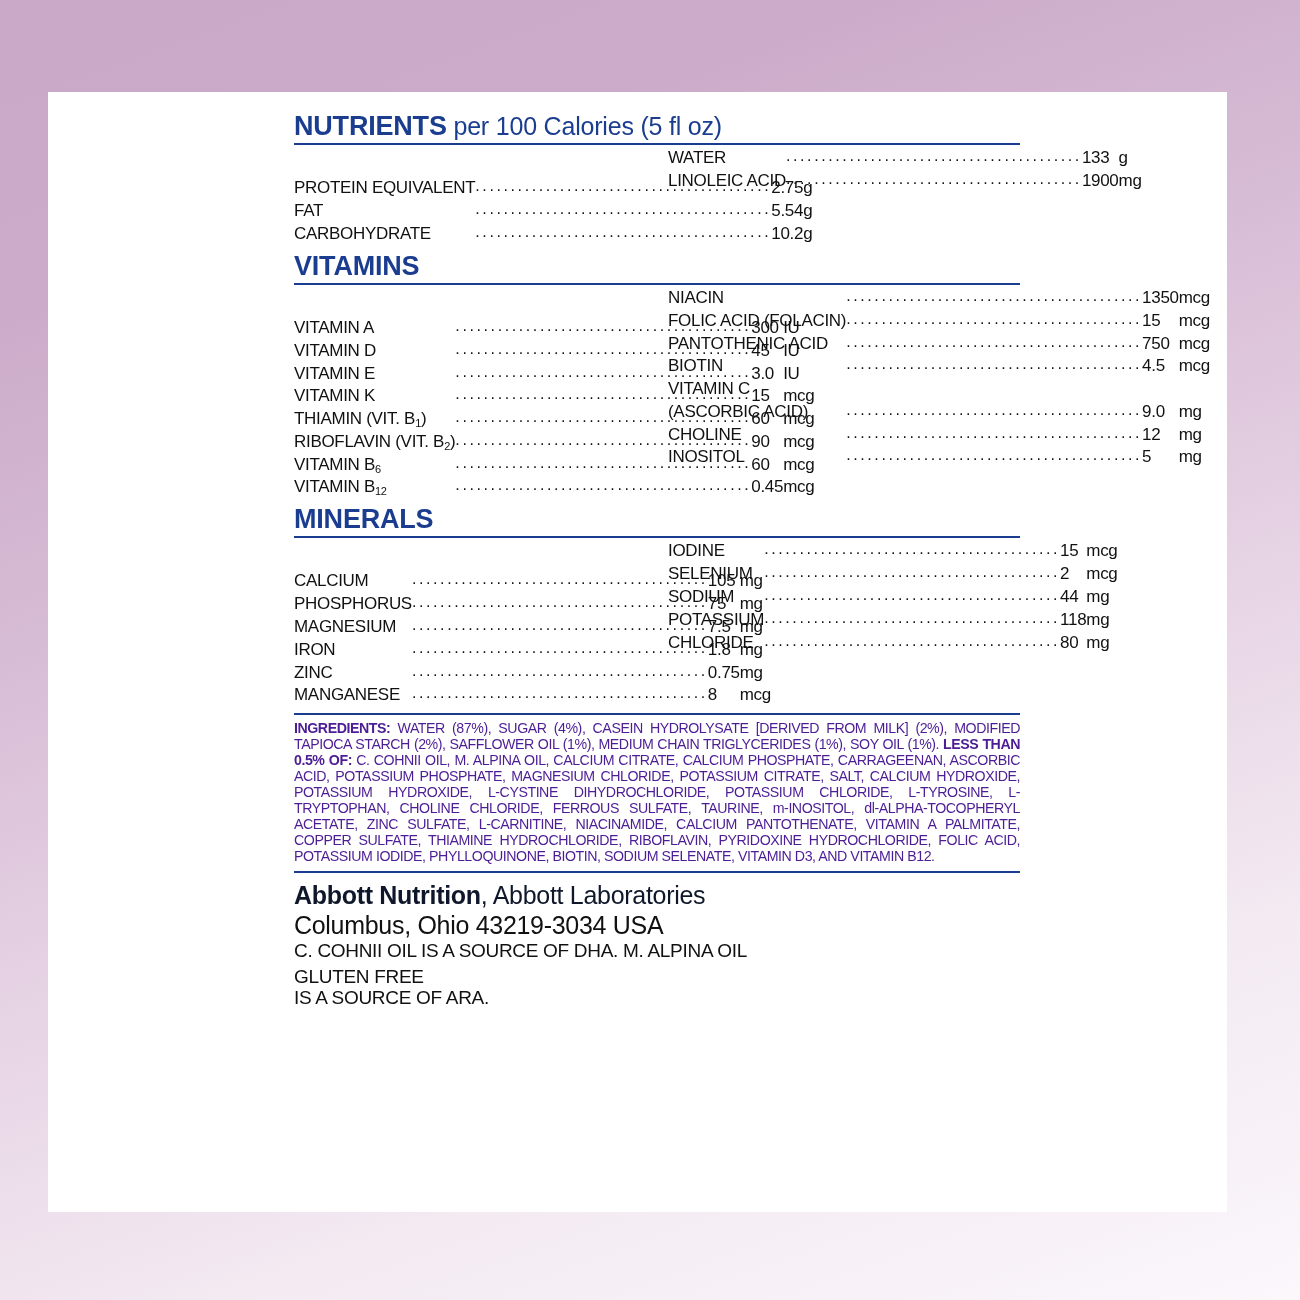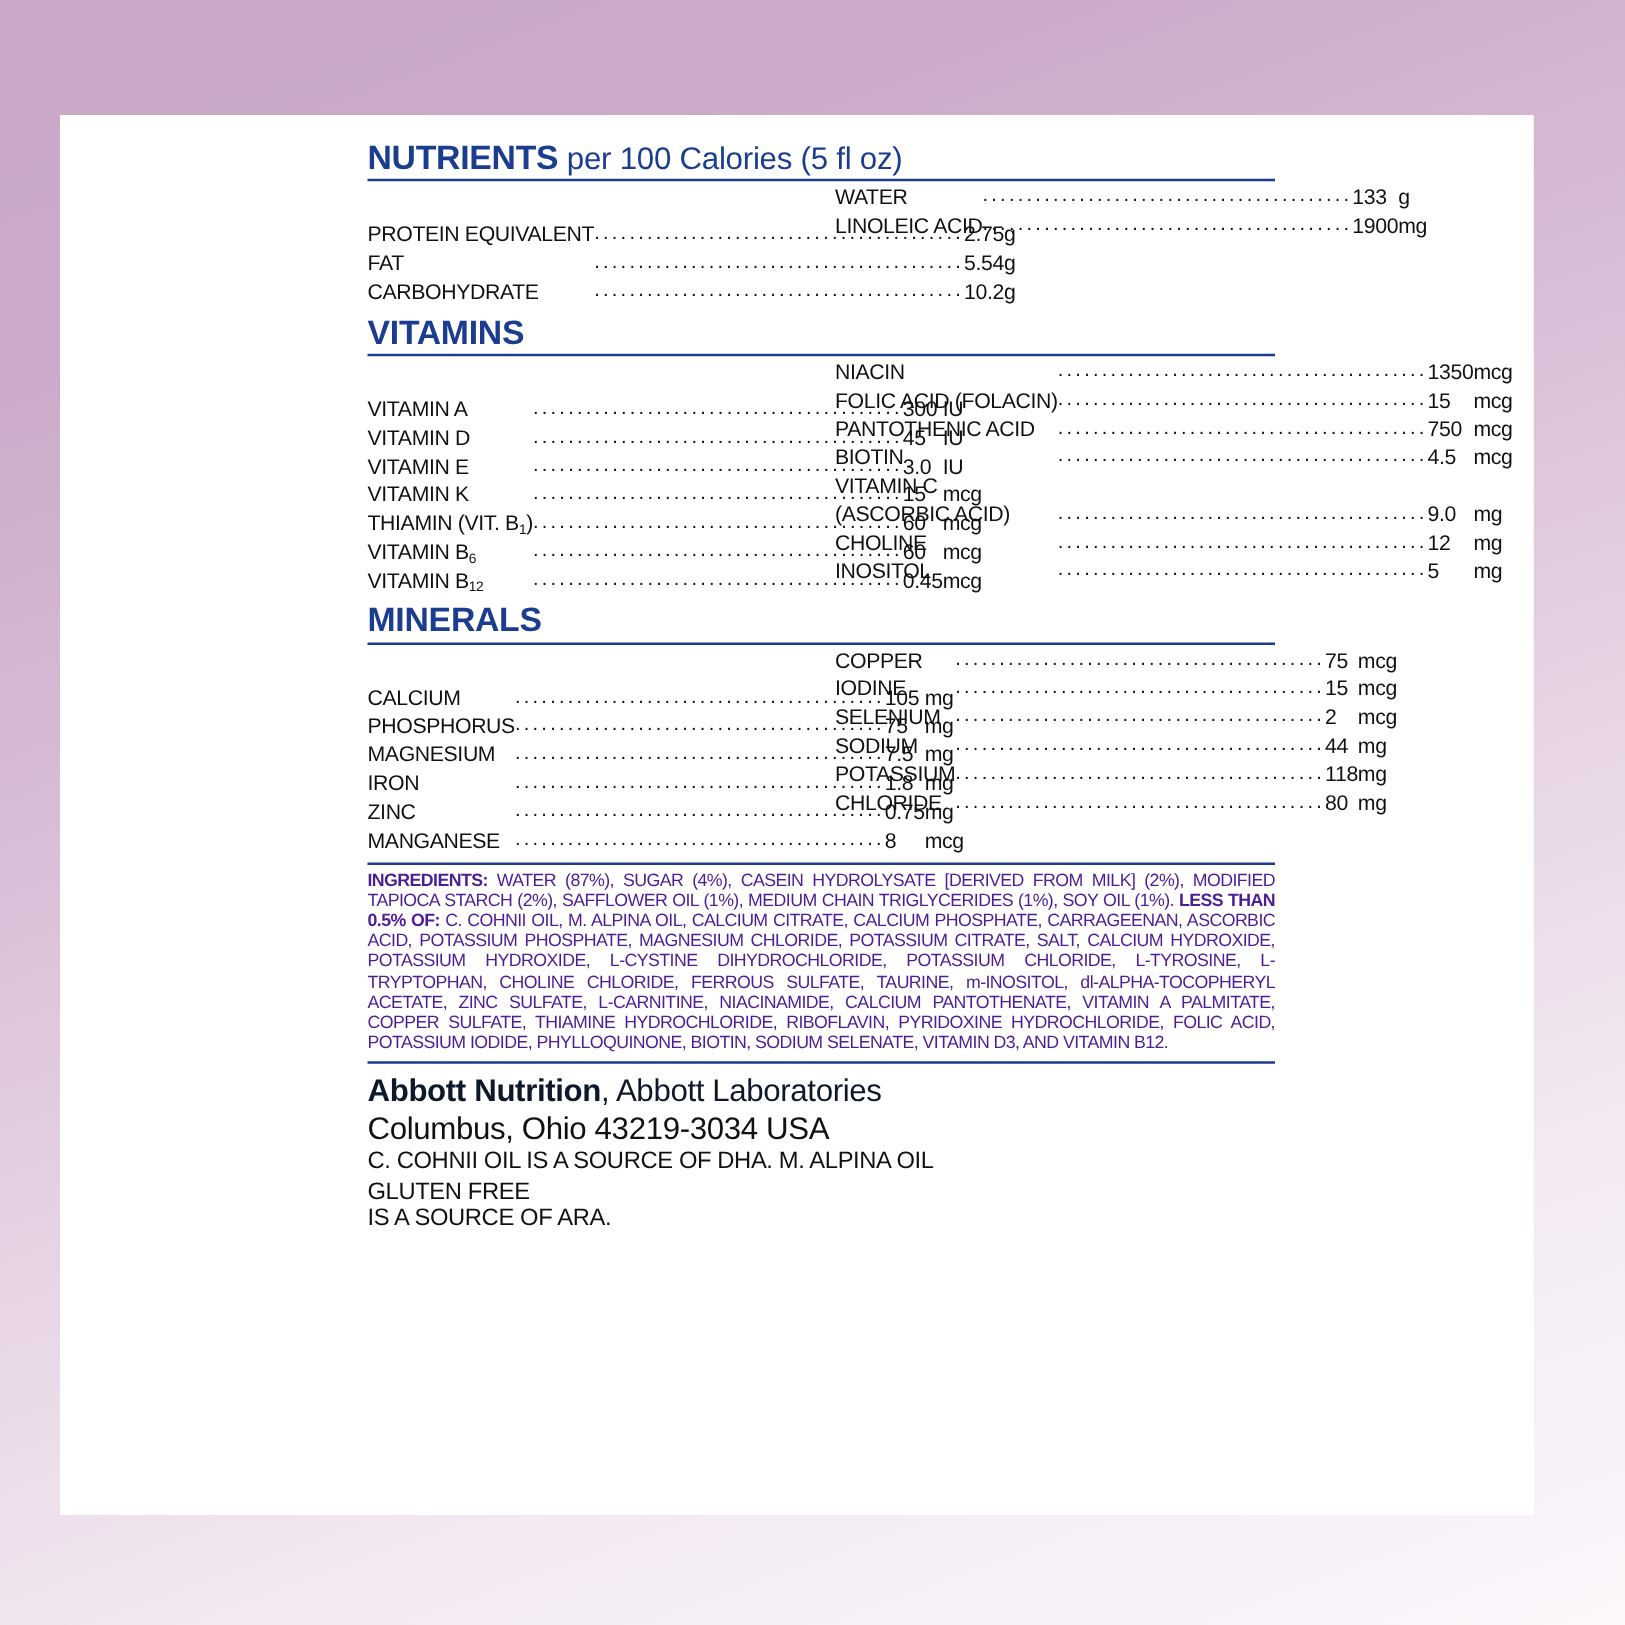--- a/index.html
+++ b/index.html
@@ -253,20 +253,28 @@
           </tr>
           <tr>
             <td class="name">THIAMIN (VIT. B<sub>1</sub>)</td>
             <td class="dots">
                   <span>..........................................</span>
                 </td>
             <td class="val">60</td>
             <td class="unit">mcg</td>
           </tr>
           <tr>
+            <td class="name">RIBOFLAVIN (VIT. B<sub>2</sub>)</td>
+            <td class="dots">
+                  <span>..........................................</span>
+                </td>
+            <td class="val">90</td>
+            <td class="unit">mcg</td>
+          </tr>
+          <tr>
             <td class="name">VITAMIN B<sub>6</sub></td>
             <td class="dots">
                   <span>..........................................</span>
                 </td>
             <td class="val">60</td>
             <td class="unit">mcg</td>
           </tr>
           <tr>
             <td class="name">VITAMIN B<sub>12</sub></td>
             <td class="dots">
@@ -398,28 +406,20 @@
                 </td>
             <td class="val">8</td>
             <td class="unit">mcg</td>
           </tr>
         </tbody>
           </table>
       </div>
       <div class="col-r">
         <table class="nut">
           <tbody>
-              <tr>
-            <td class="name">COPPER</td>
-            <td class="dots">
-                  <span>..........................................</span>
-                </td>
-            <td class="val">75</td>
-            <td class="unit">mcg</td>
-          </tr>
           <tr>
             <td class="name">IODINE</td>
             <td class="dots">
                   <span>..........................................</span>
                 </td>
             <td class="val">15</td>
             <td class="unit">mcg</td>
           </tr>
           <tr>
             <td class="name">SELENIUM</td>

